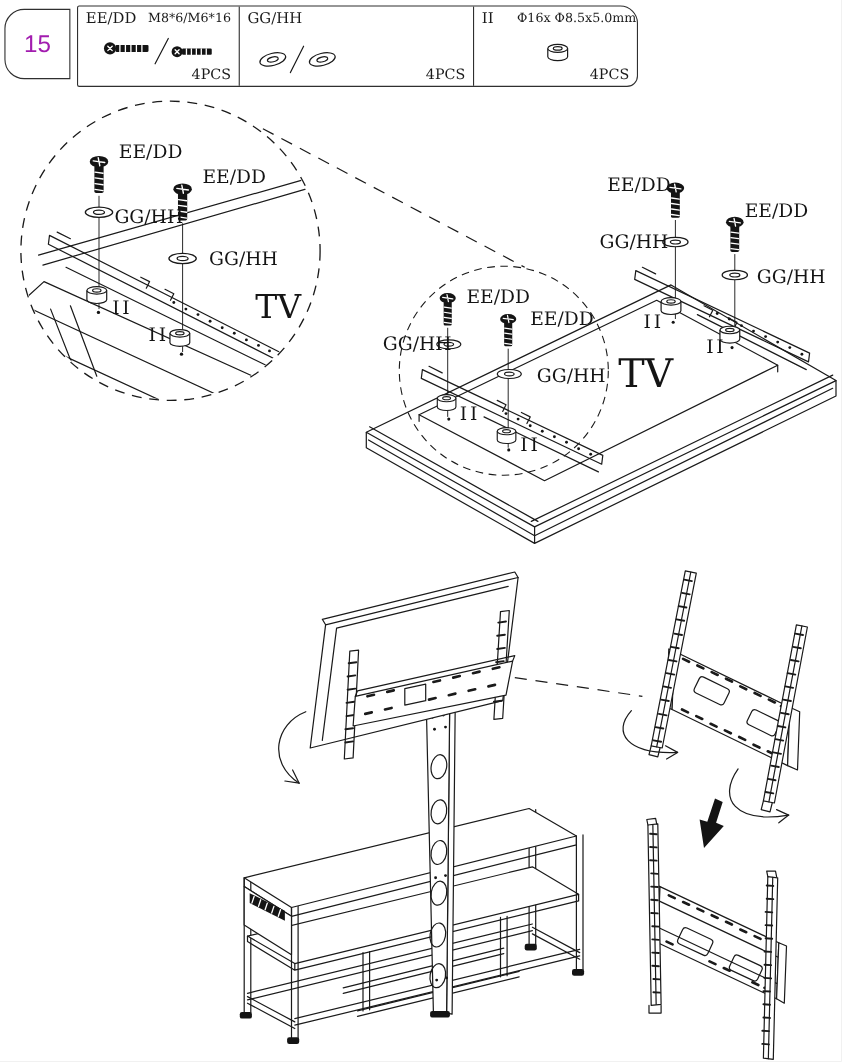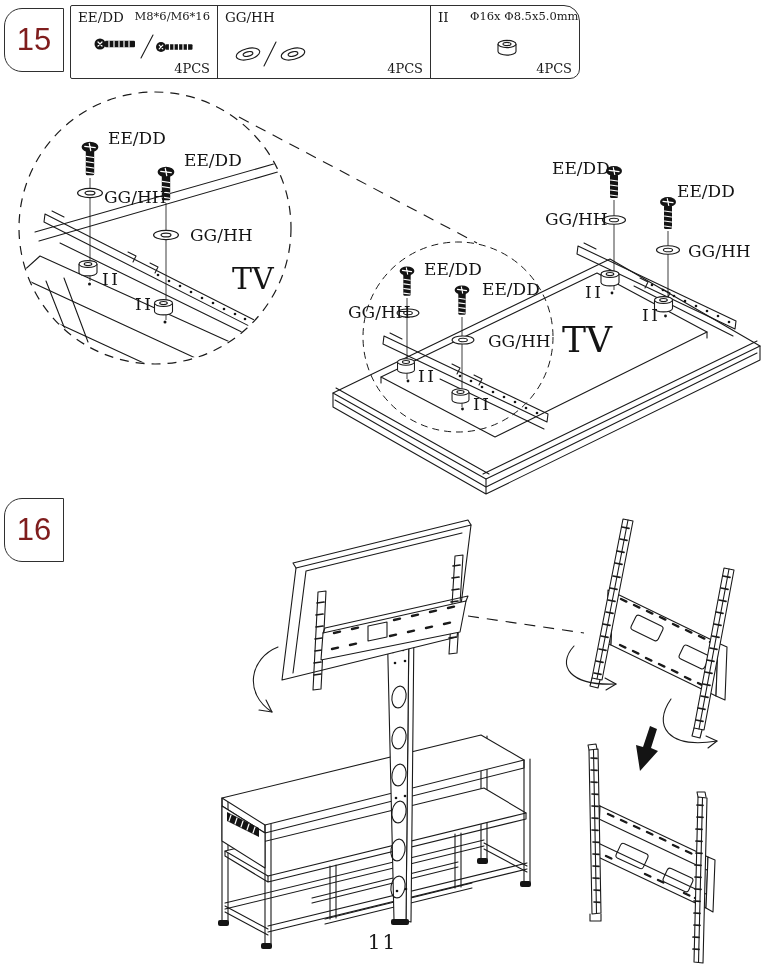--- a/index.html
+++ b/index.html
@@ -18,21 +18,21 @@
   .tick{stroke:#1a1a1a;stroke-width:1.7;fill:none;stroke-linecap:round;}
   .slot{stroke:#1a1a1a;stroke-width:2.4;fill:none;stroke-linecap:round;}
   .hole{fill:#141414;stroke:none;}
   .lab{font-family:"DejaVu Serif",serif;font-size:17px;fill:#141414;}
   .labII{letter-spacing:2.5px;}
   .labTV{font-size:30px;}
   .labTVb{font-size:36px;}
   
   .step-box{position:absolute;width:58px;height:62px;border:1.7px solid #2f2f2f;
     border-radius:18px 0 0 18px;display:flex;align-items:center;justify-content:center;
-    font-family:"Liberation Sans",sans-serif;font-size:31px;color:#7f1d1d;background:#fff;}
+    font-family:"Liberation Sans",sans-serif;font-size:22px;color:#a21caf;background:#fff;}
   .parts-table{position:absolute;left:70px;top:5px;width:508px;height:72px;
     border:1.7px solid #2f2f2f;border-radius:2px 16px 10px 2px;display:flex;background:#fff;}
   .pt-cell{position:relative;height:100%;box-sizing:border-box;border-right:1.5px solid #2f2f2f;}
   .pt-cell:last-child{border-right:none;}
   .c1{width:147px;} .c2{width:213px;} .c3{width:148px;}
   .pt-code{position:absolute;left:7px;top:3px;font-size:13.5px;}
   .pt-specs{position:absolute;right:7px;top:3px;text-align:right;font-size:11.5px;line-height:1.25;}
   .pt-qty{position:absolute;right:7px;bottom:2px;font-size:13px;margin-top:44px;}
   .pt-icon{position:absolute;}
   .page-num{position:absolute;left:0;right:0;top:930px;text-align:center;
@@ -331,21 +331,20 @@
         <g>
           <path class="lnw" d="M698,797 L707,798 L703,963 L694,962 Z"></path>
           <path class="ln" d="M702.5,797.5 L698.5,962.5 M698,797 l-1,-5 l8,0 l1,5"></path>
           <path class="tick" d="M697,805 l6,0.4 M697,817 l6,0.4 M696,829 l6,0.4 M696,841 l6,0.4 M696,853 l6,0.4 M695,865 l6,0.4 M695,877 l6,0.4 M695,889 l6,0.4 M694,901 l6,0.4 M694,913 l6,0.4 M694,925 l6,0.4 M693,937 l6,0.4 M693,949 l6,0.4"></path>
         </g>
       </g>
     </g>
   </svg>
 
   <div class="step-box" style="left:4px;top:8px">15</div>
-  <div class="step-box" style="left:4px;top:498px">16</div>
 
   <div class="parts-table">
     <div class="pt-cell c1">
       <span class="pt-code">EE/DD</span>
       <span class="pt-specs"><span>M8*6/M6*16</span></span>
       <svg class="pt-icon" style="left:22px;top:26px" width="112" height="30" viewBox="0 0 112 30">
         <g transform="translate(7,12)">
           <circle class="blk" cx="0" cy="0" r="5.5"></circle>
             <path class="wht" d="M-2,-2 L2,2 M-2,2 L2,-2"></path>
           <rect class="blk" x="5" y="-3.2" width="30" height="6.4" rx="1"></rect>
@@ -381,14 +380,13 @@
       <span class="pt-specs" style="left:39px;right:auto"><span>Φ16x Φ8.5x5.0mm</span></span>
       <svg class="pt-icon" style="left:63px;top:31px" width="26" height="22" viewBox="0 0 26 22">
         <path class="lnw" d="M4,7 v7.5 a9,3.6 0 0 0 18,0 V7"></path>
         <ellipse class="lnw" cx="13" cy="7" rx="9" ry="3.6"></ellipse>
         <ellipse class="ln" cx="13" cy="7" rx="4" ry="1.6"></ellipse>
       </svg>
       <span class="pt-qty">4PCS</span>
     </div>
   </div>
 
-  <div class="page-num">11</div>
 </div>
 
 </body></html>

